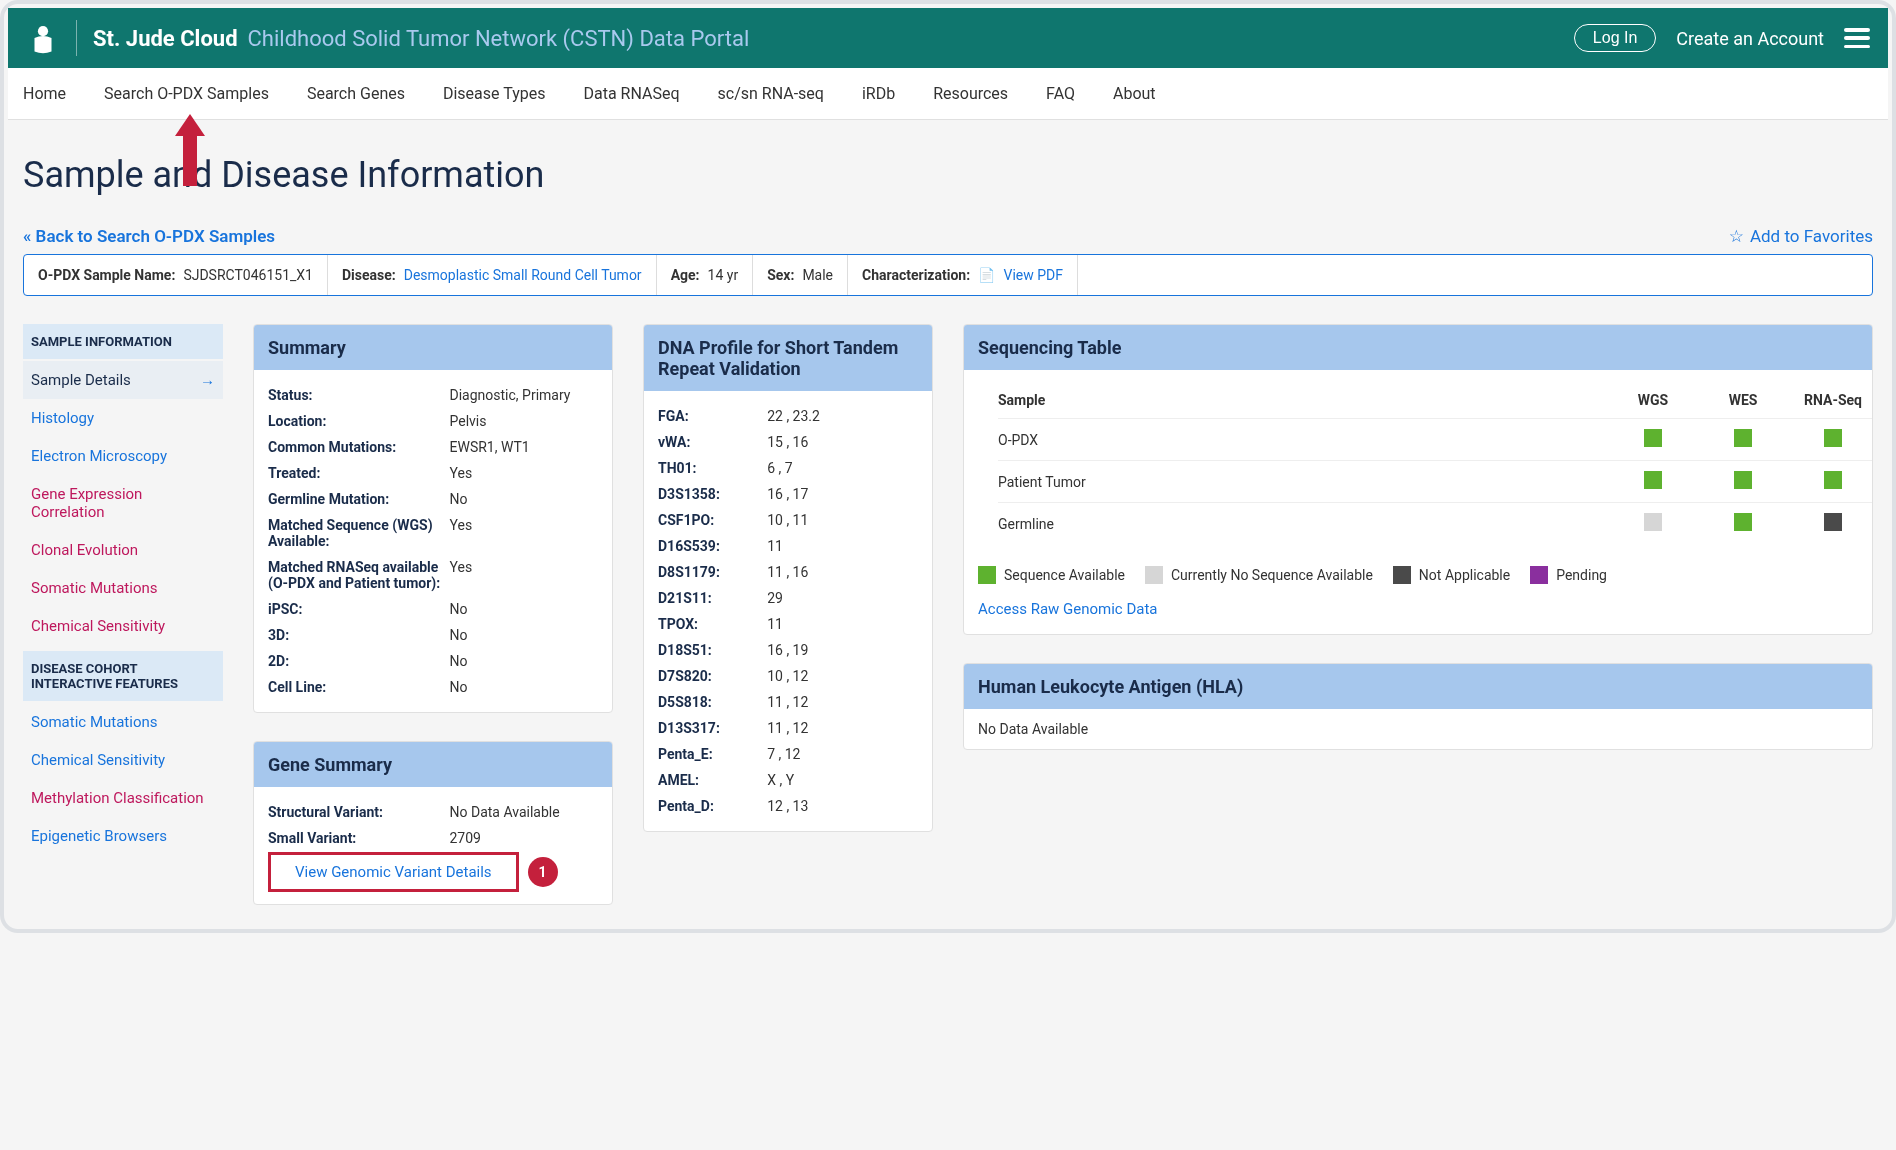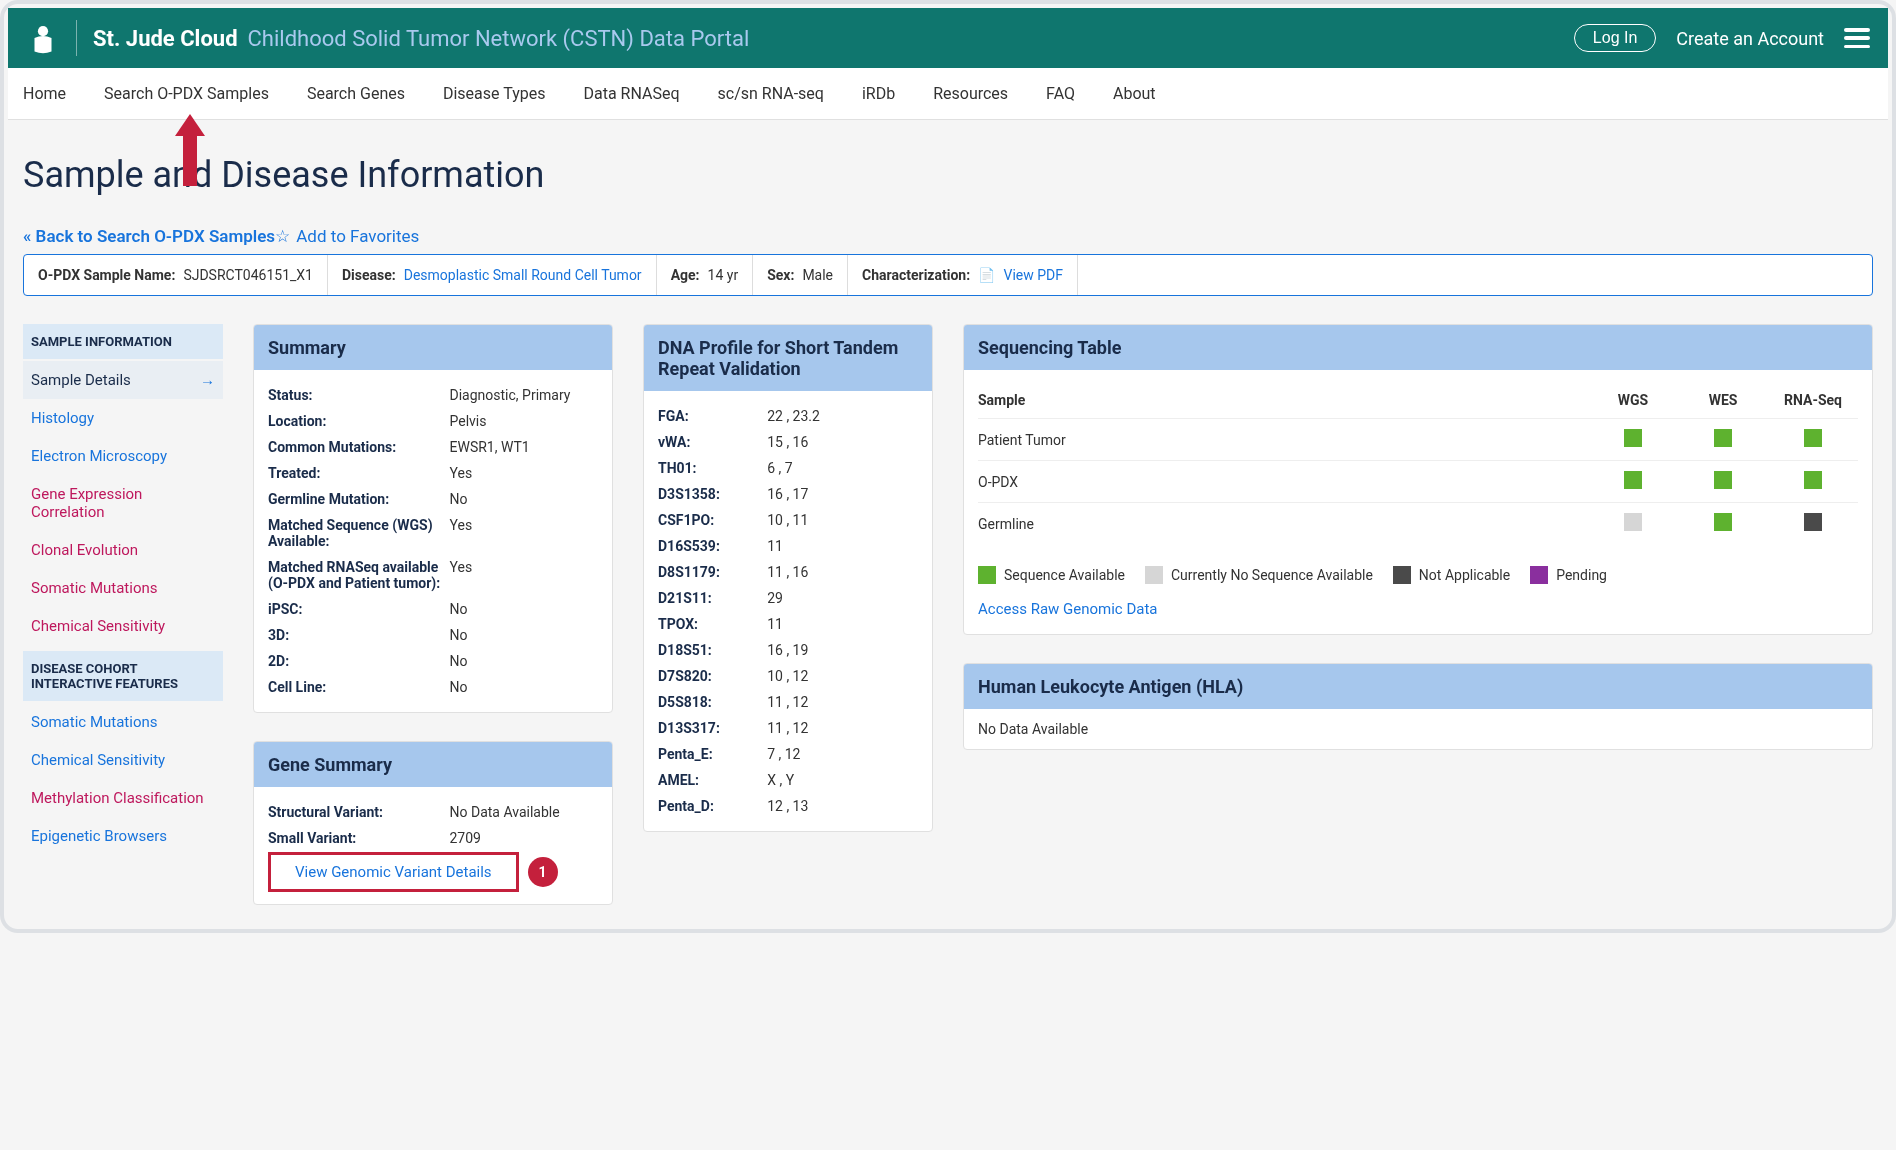--- a/index.html
+++ b/index.html
@@ -20,21 +20,21 @@
 .nav-bar { background: #fff; border-bottom: 1px solid #e0e0e0; display: flex; padding: 0 15px; gap: 38px; position: relative; }
 .nav-item { padding: 16px 0; color: #333; font-size: 16px; cursor: pointer; text-decoration: none; white-space: nowrap; }
 
 .arrow-marker { position: absolute; top: 46px; left: 167px; width: 30px; height: 70px; }
 .arrow-marker .shaft { width: 14px; height: 50px; background: #c4203c; margin: 0 auto; }
 .arrow-marker .head { width: 0; height: 0; border-left: 15px solid transparent; border-right: 15px solid transparent; border-bottom: 22px solid #c4203c; }
 
 .content { padding: 12px 15px 20px; }
 .page-title { font-size: 36px; font-weight: 400; color: #1a2c4a; margin: 22px 0 30px; }
 
-.top-links { display: flex; align-items: center; margin-bottom: 8px; }
+.top-links { display: flex; justify-content: space-between; align-items: center; margin-bottom: 8px; }
 .back-link { color: #1874dc; font-size: 17px; font-weight: 600; cursor: pointer; }
 .favorite-link { color: #1874dc; font-size: 17px; display: flex; align-items: center; gap: 6px; cursor: pointer; }
 
 .info-bar { border: 1.5px solid #1874dc; border-radius: 4px; background: #fff; display: flex; overflow: hidden; }
 .info-cell { padding: 12px 14px; border-right: 1px solid #ddd; display: flex; align-items: center; gap: 8px; font-size: 14px; }
 .info-cell:last-child { border-right: none; }
 .info-label { font-weight: 700; }
 .info-link { color: #1874dc; }
 .pdf-icon { color: #1874dc; }
 
@@ -58,21 +58,21 @@
 .panel-body { padding: 12px 14px; }
 .kv-row { display: flex; padding: 5px 0; }
 .kv-key { width: 55%; font-weight: 700; font-size: 14px; color: #1a2c4a; }
 .kv-val { font-size: 14px; color: #333; }
 .kv-row.tight .kv-key { width: 42%; }
 
 .view-genomic-box { border: 3px solid #c4203c; padding: 8px 24px; margin-top: 1px; display: inline-block; position: relative; }
 .view-genomic-link { color: #1874dc; font-size: 15px; cursor: pointer; }
 .step-badge { position: absolute; right: -42px; top: 50%; transform: translateY(-50%); width: 30px; height: 30px; background: #c4203c; color: #fff; border-radius: 50%; display: flex; align-items: center; justify-content: center; font-weight: 700; font-size: 14px; }
 
-.seq-table { width: 100%; }
+.seq-table { width: 100%; margin-left: 20px; }
 .seq-header { display: flex; font-weight: 700; padding: 10px 0; }
 .seq-row { display: flex; align-items: center; padding: 10px 0; border-top: 1px solid #eee; }
 .seq-label { flex: 1; }
 .seq-cell { width: 90px; text-align: center; }
 .sq { width: 18px; height: 18px; display: inline-block; }
 .sq.green { background: #5eb22f; }
 .sq.gray { background: #d6d6d6; }
 .sq.dark { background: #4a4a4a; }
 .sq.purple { background: #8a2f9e; }
 
@@ -332,27 +332,27 @@
           <div class="panel-body">
             <div class="seq-table">
               <div class="seq-header">
                 <div class="seq-label">Sample</div>
                 <div class="seq-cell">WGS</div>
                 <div class="seq-cell">WES</div>
                 <div class="seq-cell">RNA-Seq</div>
               </div>
               <div id="seq-rows">
                     <div class="seq-row">
-                      <div class="seq-label">Patient Tumor</div>
+                      <div class="seq-label">O-PDX</div>
                       <div class="seq-cell"><span class="sq green"></span></div>
                       <div class="seq-cell"><span class="sq green"></span></div>
                       <div class="seq-cell"><span class="sq green"></span></div>
                     </div>
                     <div class="seq-row">
-                      <div class="seq-label">O-PDX</div>
+                      <div class="seq-label">Patient Tumor</div>
                       <div class="seq-cell"><span class="sq green"></span></div>
                       <div class="seq-cell"><span class="sq green"></span></div>
                       <div class="seq-cell"><span class="sq green"></span></div>
                     </div>
                     <div class="seq-row">
                       <div class="seq-label">Germline</div>
                       <div class="seq-cell"><span class="sq gray"></span></div>
                       <div class="seq-cell"><span class="sq green"></span></div>
                       <div class="seq-cell"><span class="sq dark"></span></div>
                     </div>

